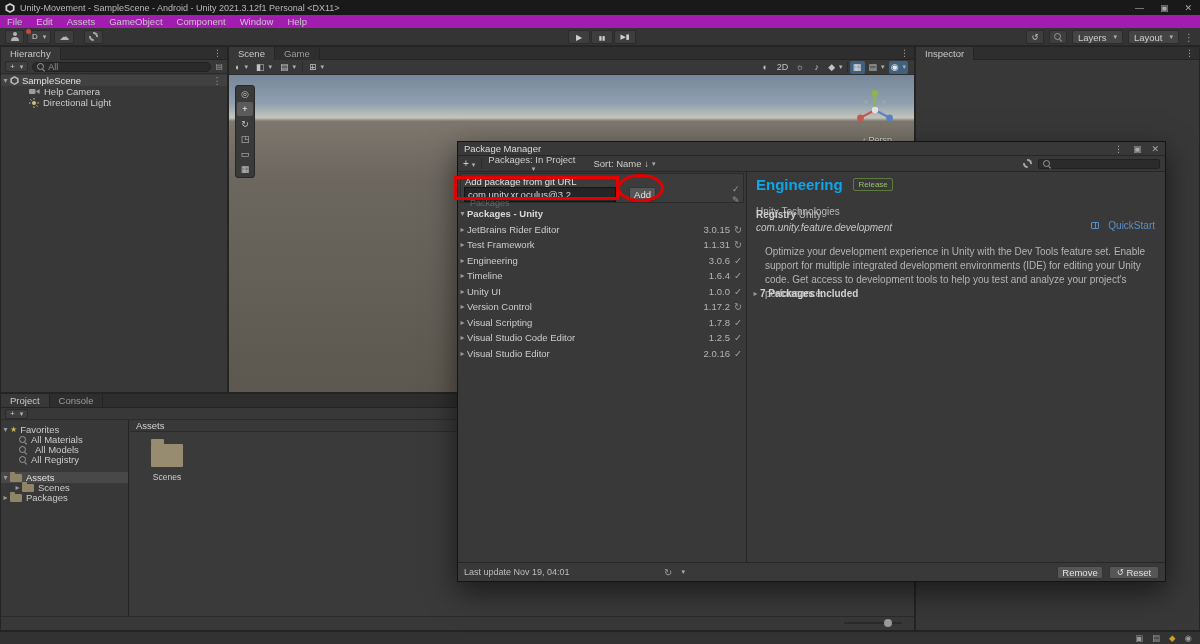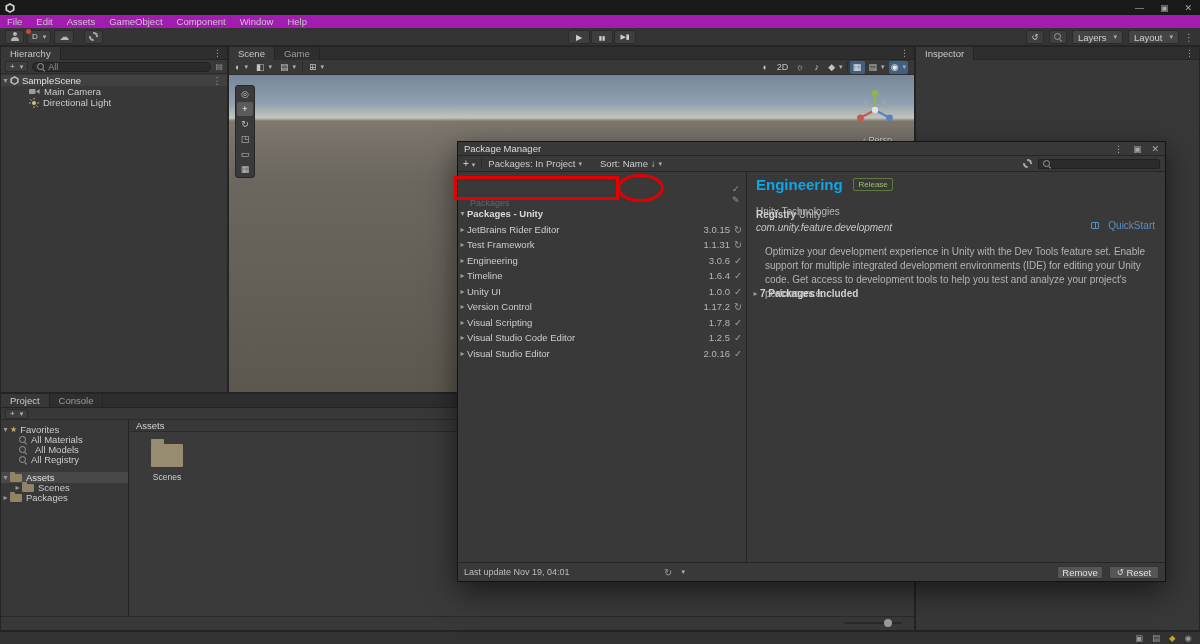--- a/index.html
+++ b/index.html
@@ -61,20 +61,21 @@
 </head>
 <body>
 
 <div id="root">
 
   <div class="titlebar abs">
     <svg width="10" height="10" viewBox="0 0 10 10">
         <polygon points="5,0 9.6,2.6 9.6,7.4 5,10 0.4,7.4 0.4,2.6" fill="#cfcfcf"></polygon>
         <polygon points="5,2 7.8,3.6 7.8,6.6 5,8.2 2.2,6.6 2.2,3.6" fill="#191919"></polygon>
       </svg>
+    <span>Unity-Movement - SampleScene - Android - Unity 2021.3.12f1 Personal &lt;DX11&gt;</span>
     <div class="winctl">
       <span>—</span>
       <span>▣</span>
       <span>✕</span>
     </div>
   </div>
 
   <div class="menubar abs">
     <span class="mi">File</span>
     <span class="mi">Edit</span>
@@ -159,21 +160,21 @@
           <polygon points="5,2 7.8,3.6 7.8,6.6 5,8.2 2.2,6.6 2.2,3.6" fill="#414141"></polygon>
         </svg>
       <span style="color:#e0e0e0;">SampleScene</span>
       <span style="margin-left:auto;padding-right:5px;color:#9a9a9a;">⋮</span>
     </div>
     <div class="tree-row" style="top:39px;padding-left:28px;gap:4px;">
       <svg width="11" height="7" viewBox="0 0 11 7">
           <rect x="0" y="1" width="6.5" height="5" rx="1" fill="#9d9d9d"></rect>
           <polygon points="7,3.5 10.6,1 10.6,6 7,3.5" fill="#9d9d9d"></polygon>
         </svg>
-      <span>Main Camera</span>
+      <span>Help Camera</span>
     </div>
     <div class="tree-row" style="top:50px;padding-left:28px;gap:4px;">
       <svg width="10" height="10" viewBox="0 0 10 10">
           <circle cx="5" cy="5" r="2" fill="#cfc27a"></circle>
           <g stroke="#cfc27a" stroke-width="1">
             <line x1="5" y1="0" x2="5" y2="1.6"></line>
             <line x1="5" y1="8.4" x2="5" y2="10"></line>
             <line x1="0" y1="5" x2="1.6" y2="5"></line>
             <line x1="8.4" y1="5" x2="10" y2="5"></line>
             <line x1="1.4" y1="1.4" x2="2.6" y2="2.6"></line>
@@ -377,38 +378,45 @@
       <span style="font-size:9.5px;color:#dcdcdc;">Package Manager</span>
       <div style="margin-left:auto;display:flex;gap:10px;color:#a8a8a8;font-size:9px;">
         <span>⋮</span>
         <span>▣</span>
         <span>✕</span>
       </div>
     </div>
     <div class="abs" style="left:0;top:14px;right:0;height:16px;background:#383838;border-bottom:1px solid #262626;display:flex;align-items:center;padding:0 5px;gap:6px;">
       <span style="color:#d0d0d0;"><span>+</span><span class="caret">▾</span></span>
       <span style="width:1px;height:11px;background:#2a2a2a;"></span>
-      <span class="flex" style="font-size:9.5px;color:#cdcdcd;">
+      <span class="flex" style="font-size:9.5px;color:#cdcdcd;flex-direction:column;">
           <span>Packages: In Project</span>
           <span class="caret">▾</span>
         </span>
       <span class="flex" style="font-size:9.5px;color:#cdcdcd;margin-left:12px;">
           <span>Sort: Name ↓</span>
           <span class="caret">▾</span>
         </span>
       <div style="margin-left:auto;display:flex;align-items:center;gap:6px;">
         <span class="gear"></span>
         <div class="search" style="width:122px;border-radius:2px;">
             <span class="mag"></span>
           </div>
       </div>
     </div>
 
     <div class="abs" style="left:288px;top:30px;bottom:19px;width:1px;background:#262626;"></div>
 
+    <div class="abs" style="left:2px;top:31px;width:284px;height:30px;background:#3c3c3c;border:1px solid #2a2a2a;">
+      <div style="position:absolute;left:4px;top:2px;font-size:9.5px;color:#e0e0e0;">Add package from git URL</div>
+      <input class="pm-input" style="position: absolute; left: 3px; top: 13px;" readonly="" value="com.unity.xr.oculus@3.2">
+      <div class="pm-btn" style="position:absolute;left:168px;top:13px;width:27px;height:14px;">
+          <span>Add</span>
+        </div>
+    </div>
     <span class="abs dim" style="left:274px;top:42px;font-size:9px;">✓</span>
     <span class="abs dim" style="left:274px;top:53px;font-size:9px;">✎</span>
     <span class="abs" style="left:12px;top:56px;font-size:9px;color:#8a8a8a;opacity:.55;">Packages</span>
 
     <div class="pm-row" style="left:0;top:64px;width:288px;font-weight:bold;color:#dadada;">
       <span class="fold">▾</span>
       <span>Packages - Unity</span>
     </div>
 
     <div class="pm-row" style="top:80px;width:288px;">

